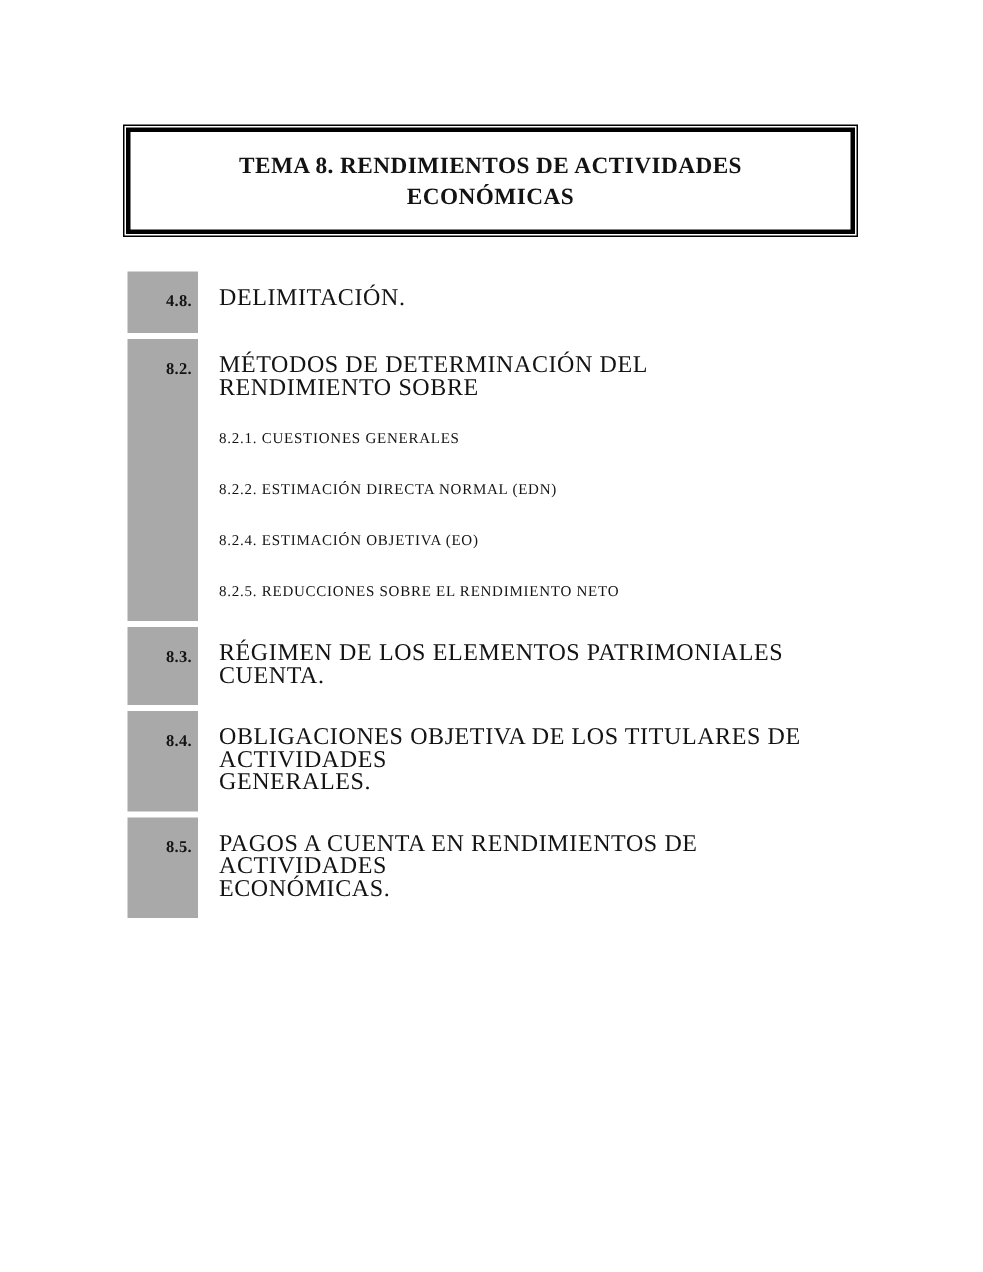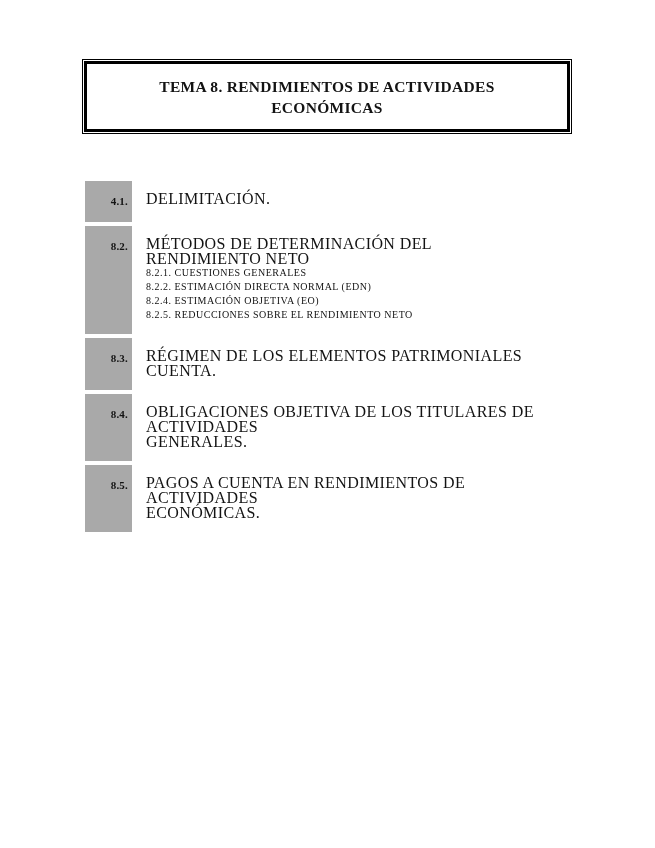--- a/index.html
+++ b/index.html
@@ -10,21 +10,21 @@
     background: #ffffff;
     font-family: "Liberation Serif", serif;
     color: #131313;
     overflow: hidden;
   }
 
   
   .title-box-outer {
     position: absolute;
     left: 82px;
-    top: 59px;
+    top: 83px;
     width: 490px;
     height: 75px;
     box-sizing: border-box;
     border: 1px solid #000;
     padding: 1px;
     background: #ffffff;
   }
   .title-box-inner {
     width: 100%;
     height: 100%;
@@ -80,52 +80,52 @@
   }
   .sec-line {
     font-size: 16px;
     line-height: 15px;
     letter-spacing: 0.4px;
   }
   .sub-line {
     font-size: 10px;
     line-height: 14px;
     letter-spacing: 0.5px;
-    margin-top: 0;
+    margin-top: 20px;
   }
 </style>
 </head>
 <body>
 
 <div class="page">
 
   <div class="title-box-outer">
     <div class="title-box-inner">
       <div class="title-line">TEMA 8. RENDIMIENTOS DE ACTIVIDADES</div>
       <div class="title-line">ECONÓMICAS</div>
     </div>
   </div>
 
   <div class="toc">
 
     <div class="row">
       <div class="bar">
-        <span class="num">4.1.</span>
+        <span class="num">4.8.</span>
       </div>
       <div class="content">
         <div class="sec-line">DELIMITACIÓN.</div>
       </div>
     </div>
 
     <div class="row">
       <div class="bar">
         <span class="num">8.2.</span>
       </div>
       <div class="content">
-        <div class="sec-line">MÉTODOS DE DETERMINACIÓN DEL RENDIMIENTO NETO</div>
+        <div class="sec-line">MÉTODOS DE DETERMINACIÓN DEL RENDIMIENTO SOBRE</div>
         <div class="sub-line">8.2.1. CUESTIONES GENERALES</div>
         <div class="sub-line">8.2.2. ESTIMACIÓN DIRECTA NORMAL (EDN)</div>
         <div class="sub-line">8.2.4. ESTIMACIÓN OBJETIVA (EO)</div>
         <div class="sub-line">8.2.5. REDUCCIONES SOBRE EL RENDIMIENTO NETO</div>
       </div>
     </div>
 
     <div class="row">
       <div class="bar">
         <span class="num">8.3.</span>

